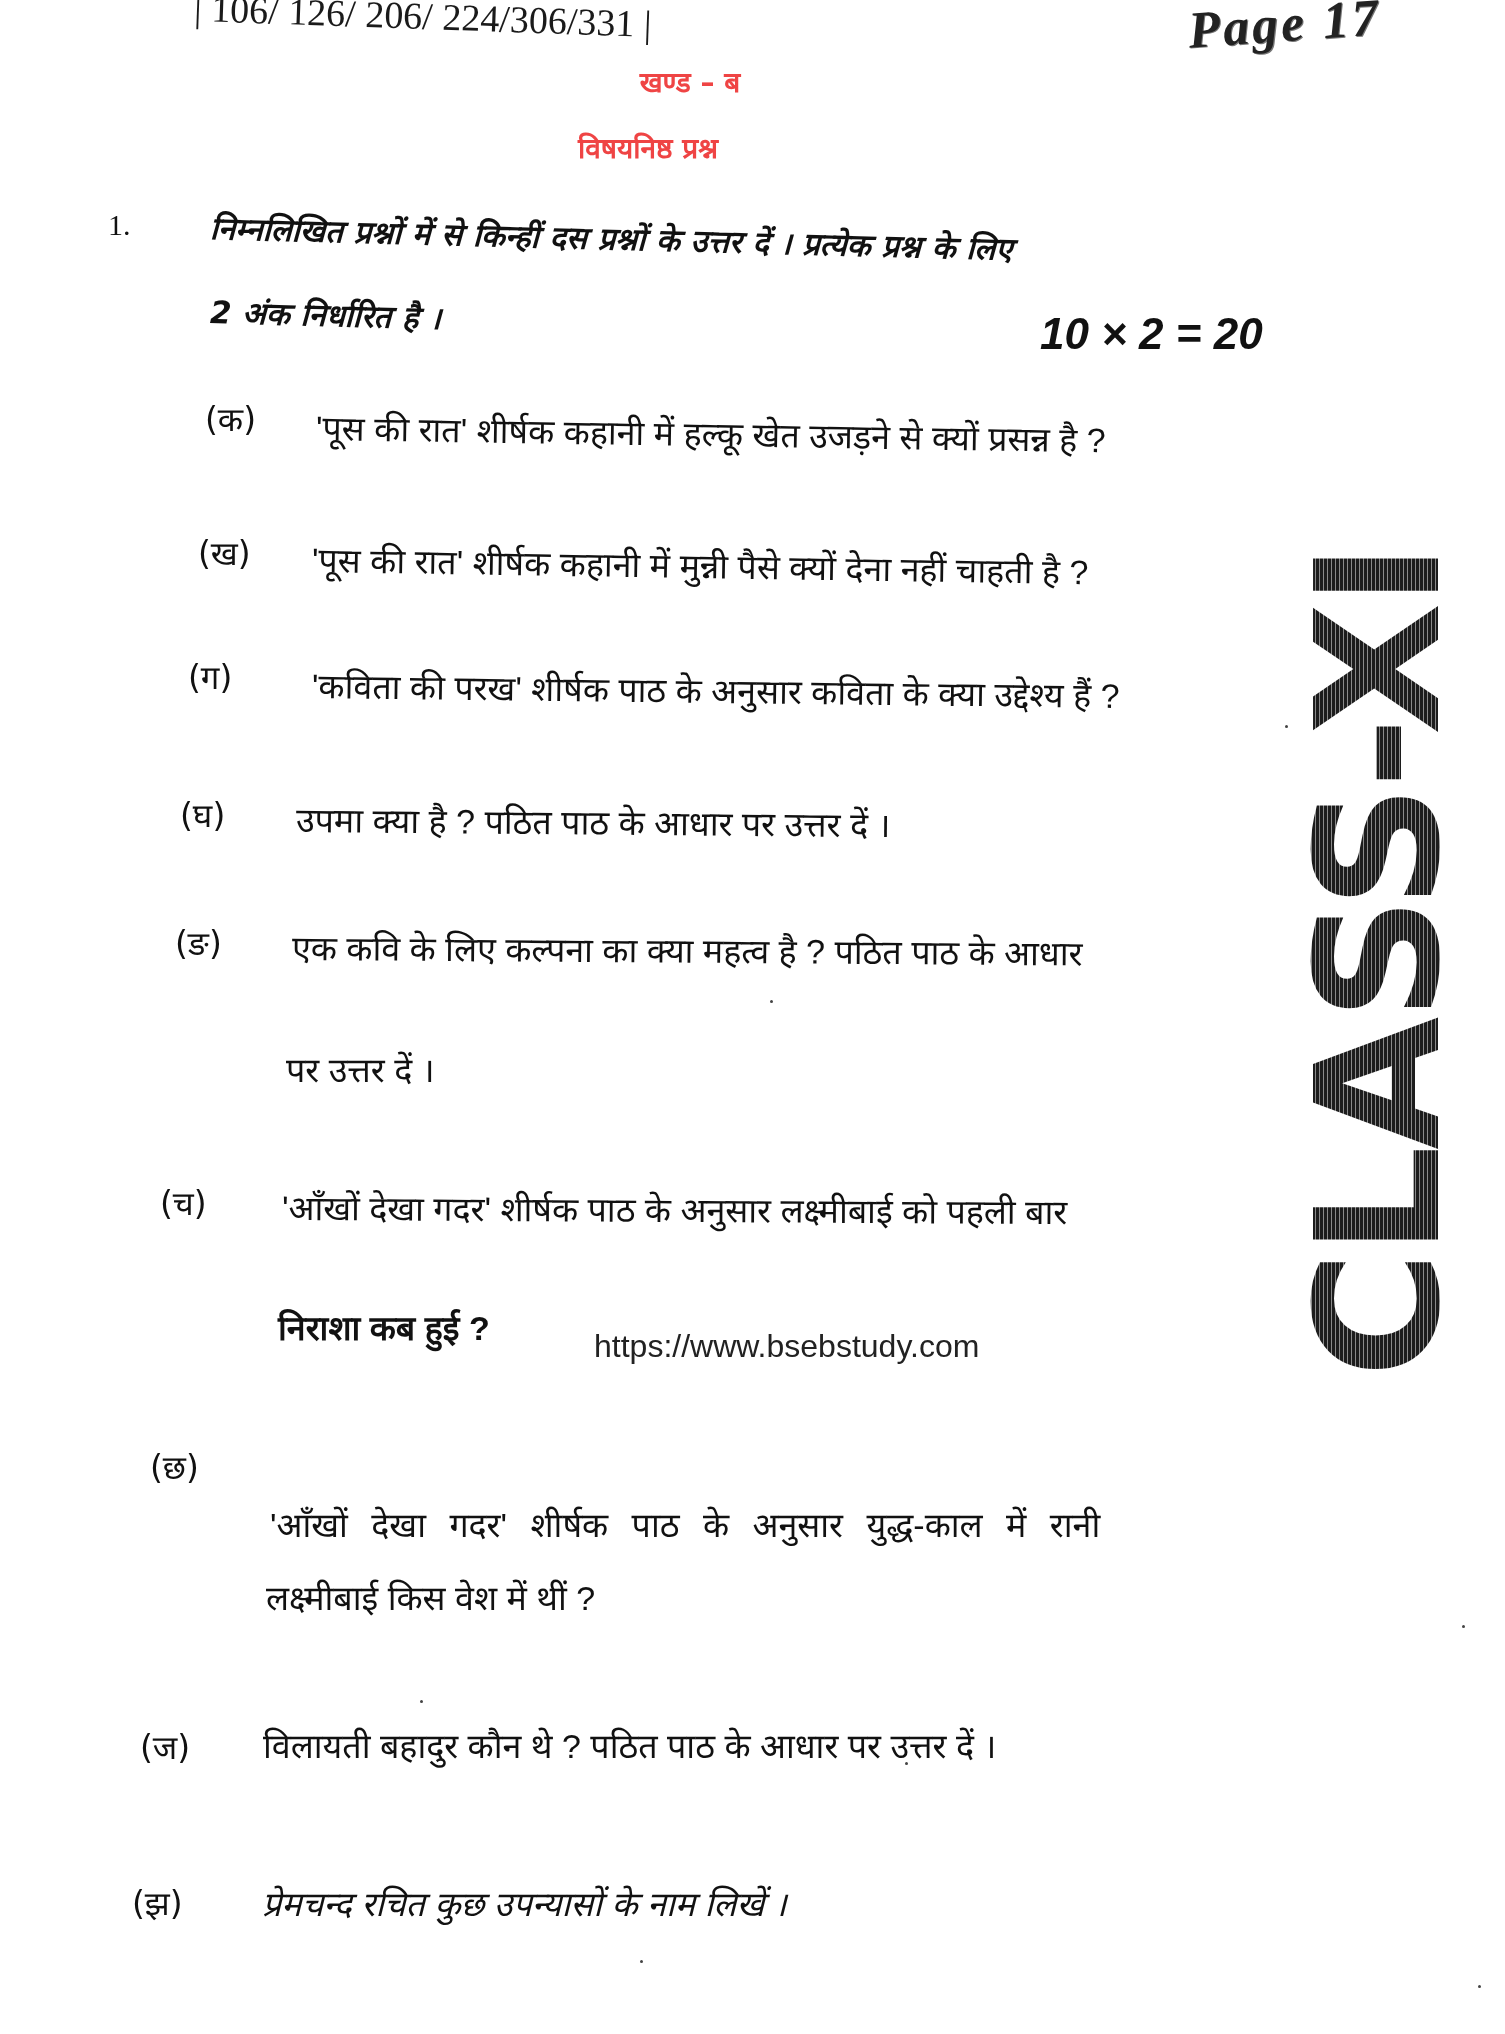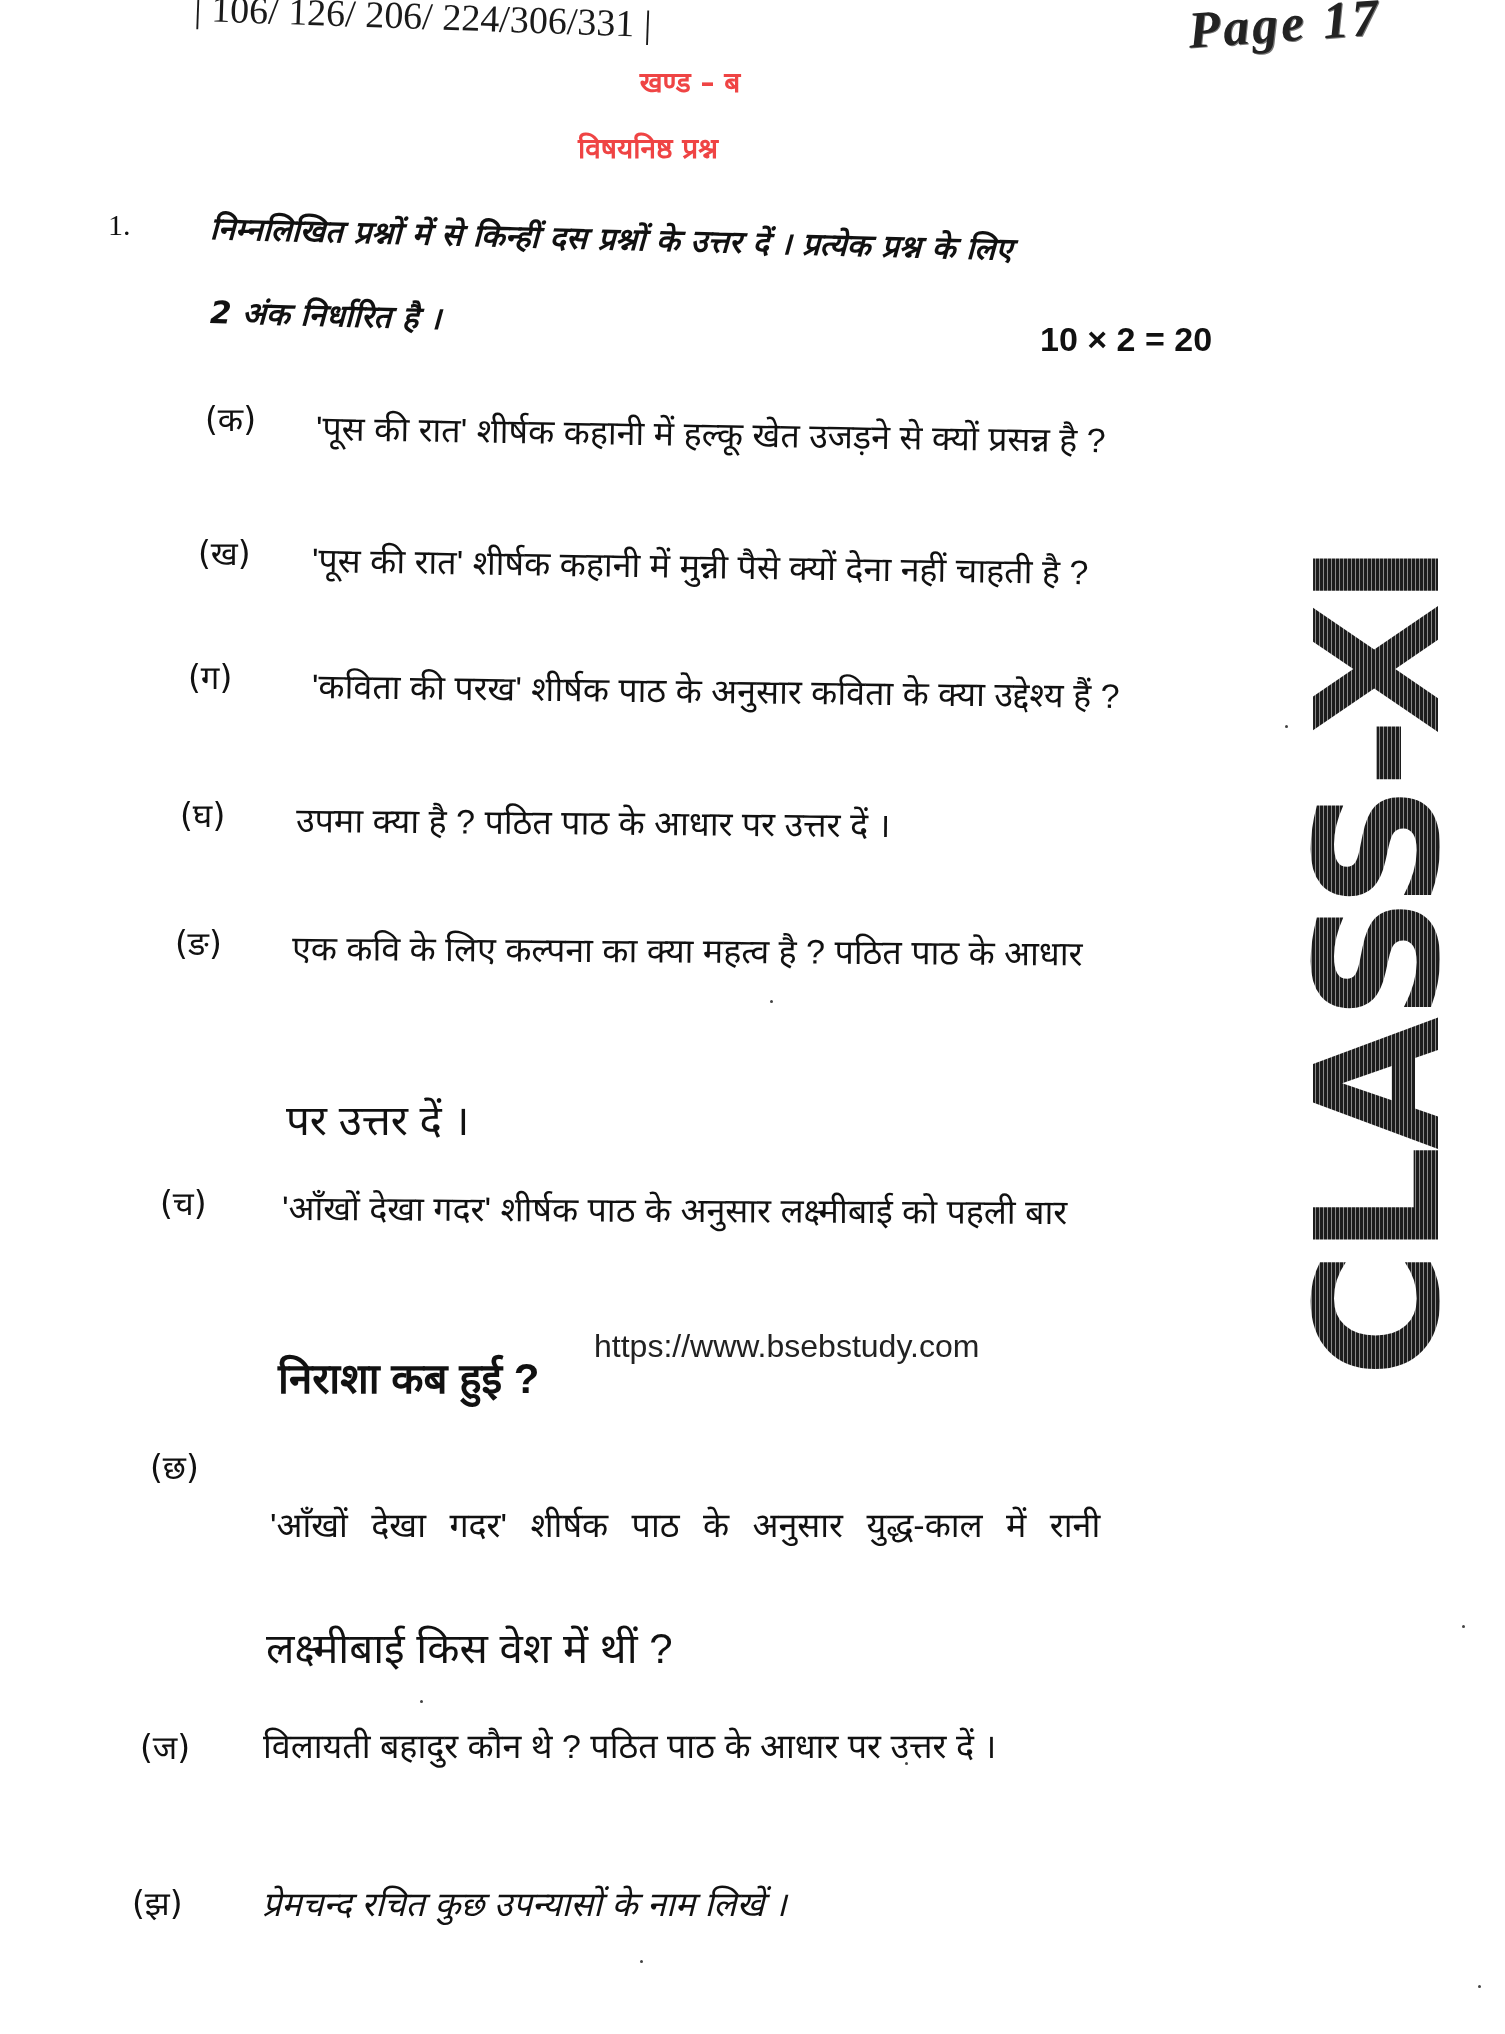--- a/index.html
+++ b/index.html
@@ -11,25 +11,25 @@
   .page-no { left:1188px; top:-6px; font-family:"Liberation Serif", serif; font-size:52px;
              font-weight:bold; font-style:italic; color:#222; letter-spacing:3px; transform:rotate(-4deg);
              text-shadow:1px 1px 0 #777; }
   .section { font-weight:bold; font-size:28px; transform:translateX(-50%); color:#ef4444; }
   .section-1 { left:690px; top:62px; }
   .section-2 { left:648px; top:128px; }
   .qnum { left:108px; top:208px; font-family:"Liberation Serif", serif; font-size:30px; }
   .instr { font-weight:bold; font-style:italic; font-size:31px; transform-origin:left center; }
   .instr-1 { left:210px; top:206px; transform:rotate(1.5deg); }
   .instr-2 { left:210px; top:290px; transform:rotate(1.5deg); }
-  .marks { left:1040px; top:320px; font-family:"Liberation Sans", sans-serif; font-weight:bold;
-           font-size:34px; }
+  .marks { left:1040px; top:309px; font-family:"Liberation Sans", sans-serif; font-weight:bold;
+           font-style:italic; font-size:44px; }
   .q-label { font-size:33px; }
   .q-text { font-size:34px; font-family:"Liberation Sans", "DejaVu Sans", sans-serif; }
-  .q-cont { font-size:42px; font-family:"Liberation Sans", "DejaVu Sans", sans-serif;margin-top:44px; }
+  .q-cont { font-size:34px; font-family:"Liberation Sans", "DejaVu Sans", sans-serif; }
   .url { font-family:"Liberation Sans", sans-serif; font-size:32px; color:#222; }
   .watermark { left:1378px; top:962px; transform:translate(-50%,-50%) rotate(-90deg);
                font-family:"DejaVu Sans", sans-serif; font-weight:bold; font-size:172px;
                letter-spacing:-4px; color:transparent;
                background: repeating-linear-gradient(0deg, #1c1c1c 0 3px, #8a8a8a 3px 4px),
                            repeating-linear-gradient(90deg, rgba(255,255,255,0.35) 0 2px, transparent 2px 4px);
                -webkit-background-clip:text; background-clip:text; }
   .speck { position:absolute; width:3px; height:3px; background:#444; border-radius:50%; }
 </style>
 </head>

